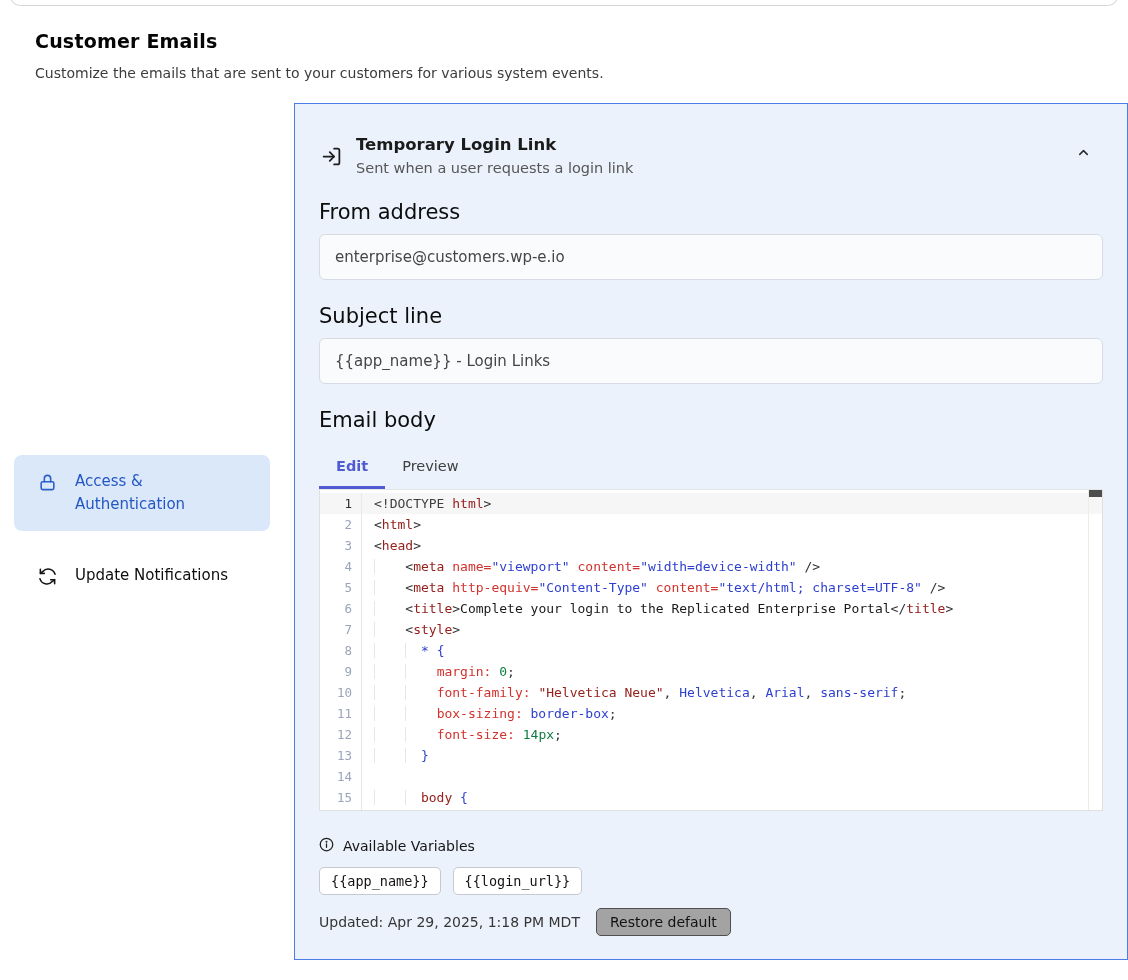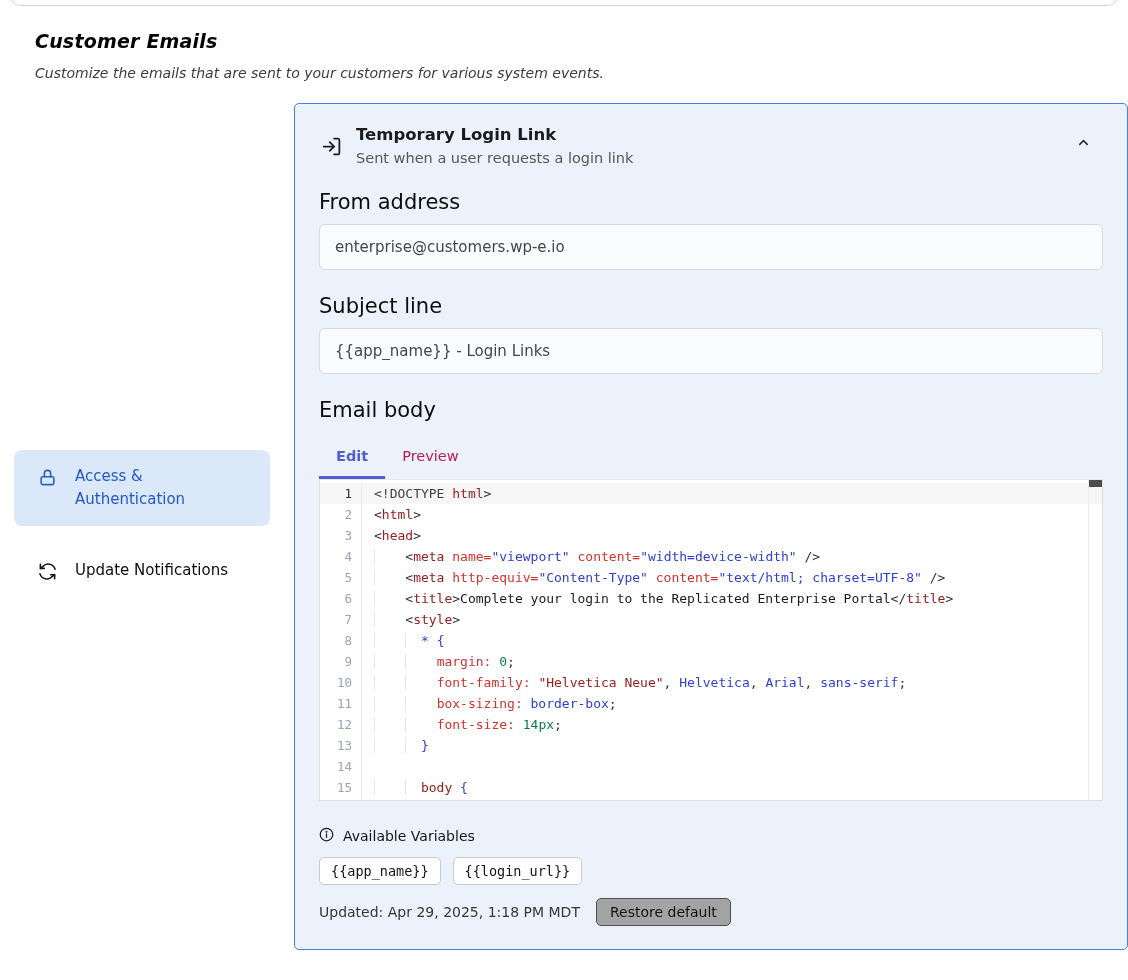--- a/index.html
+++ b/index.html
@@ -2,53 +2,53 @@
 <html><head>
 <meta charset="utf-8">
 <style>
   * { margin:0; padding:0; box-sizing:border-box; }
   html,body { width:1128px; height:980px; background:#fff; font-family:"DejaVu Sans","Liberation Sans",sans-serif; color:#111; }
   body { position:relative; overflow:hidden; }
 
   .prev-card-edge { position:absolute; top:-6px; left:10px; width:1108px; height:12px;
     border:1px solid #d8d8d8; border-top:none; border-radius:0 0 10px 10px; background:#fff; }
 
-  .page-header { padding:30px 16px 0 35px;font-style:italic; }
+  .page-header { padding:30px 16px 0 35px; }
   .page-title { font-size:19px; font-weight:bold; color:#050505; letter-spacing:.2px; }
   .page-subtitle { margin-top:13px; font-size:14px; color:#3c3c3c; }
 
   .layout { display:flex; align-items:center; margin-top:22px; }
 
   
   .sidebar { width:256px; margin-left:14px; flex:none; }
   .side-item { display:flex; align-items:flex-start; gap:18px; padding:15px 14px 15px 24px;
     border-radius:8px; cursor:pointer; font-size:15px; line-height:1.55; }
   .side-item + .side-item { margin-top:18px; }
   .side-item.active { background:#dbe8fa; color:#2457c5; }
   .side-item .side-icon { flex:none; margin-top:3px; }
   .side-item:not(.active) { color:#0d0d0d; }
 
   
   .card { width:895px; margin-left:24px; background:#ebf2fc; border:1px solid #4c7de6;
-    border-radius:5px; padding:21px 24px 23px 24px; }
+    border-radius:0; padding:31px 24px 23px 24px; }
 
   .card-head { display:flex; align-items:flex-start; }
   .card-head-icon { flex:none; margin:11px 14px 0 2px; }
   .card-head-titles { flex:1; }
   .card-title { font-size:16.5px; font-weight:bold; color:#1b1b1b; }
   .card-sub { margin-top:6px; font-size:14.5px; color:#565656; }
   .collapse-btn { flex:none; margin:10px 12px 0 0; cursor:pointer; background:none; border:none; }
 
   .field-label { margin-top:24px; font-size:21px; color:#0c0c0c; }
   .text-input { margin-top:10px; width:100%; height:46px; background:#fafbfd; border:1px solid #d7dce4;
     border-radius:6px; padding:0 15px; font-size:15px; color:#454545; font-family:"DejaVu Sans","Liberation Sans",sans-serif; outline:none; }
 
   
   .tabs { display:flex; margin-top:17px; }
-  .tab { padding:9px 17px 12px 17px; font-size:14.5px; color:#be185d; cursor:pointer; border-bottom:3px solid transparent; background:none; border-top:none; border-left:none; border-right:none; font-family:inherit; }
+  .tab { padding:9px 17px 12px 17px; font-size:14.5px; color:#404040; cursor:pointer; border-bottom:3px solid transparent; background:none; border-top:none; border-left:none; border-right:none; font-family:inherit; }
   .tab.active { color:#515cd2; font-weight:bold; border-bottom-color:#515cd2; }
 
   
   .editor { position:relative; height:322px; overflow:hidden; background:#fff; border:1px solid #e0e0e0; border-top-color:#e6e6e6;
     font-family:"DejaVu Sans Mono","Liberation Mono",monospace; font-size:13px; }
   .editor-inner { padding-top:3px; }
   .code-row { display:flex; height:21px; line-height:21px; }
   .code-row.active { background:#f6f6f6; }
   .gutter { flex:none; width:42px; padding-right:9px; text-align:right; color:#9aa4ba; border-right:1px solid #e8e8e8; font-size:12.5px; }
   .code-row.active .gutter { color:#2e2e2e; }

